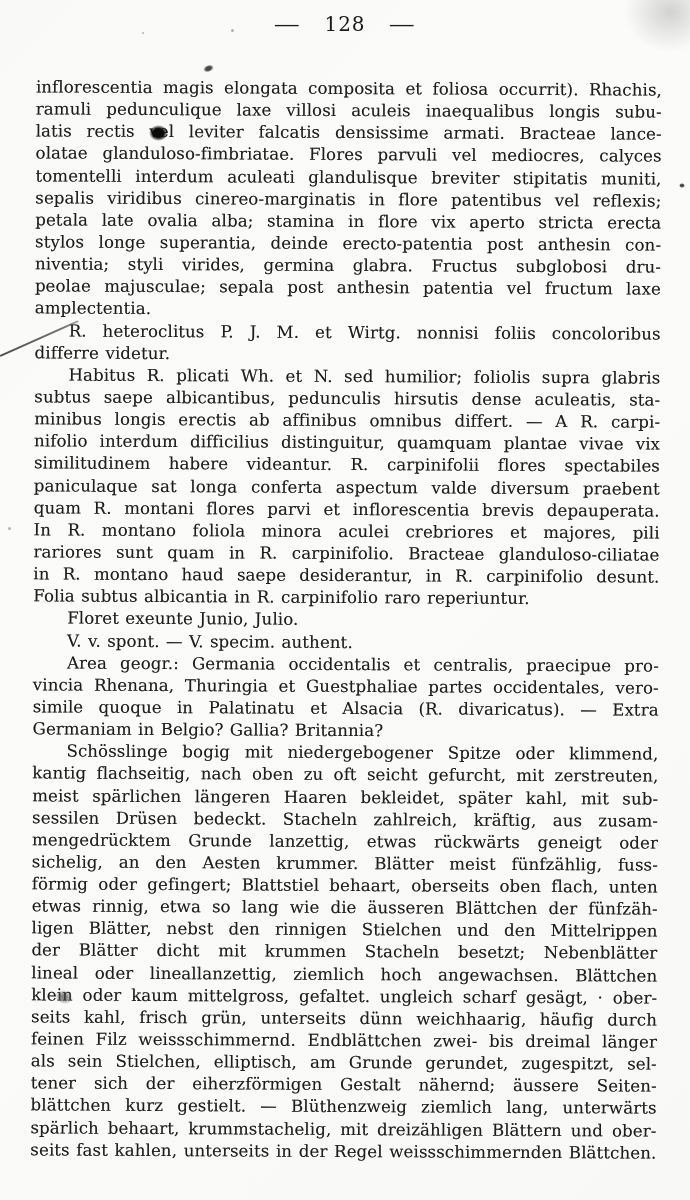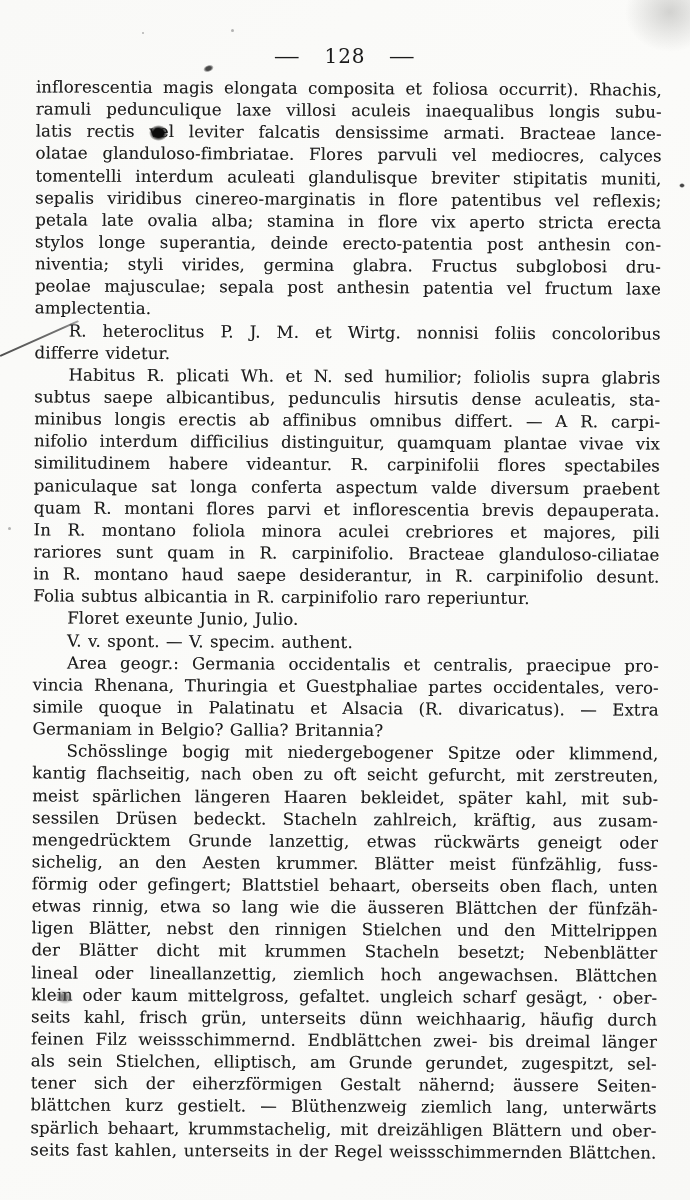--- a/index.html
+++ b/index.html
@@ -10,21 +10,21 @@
     font-family:"DejaVu Serif","Liberation Serif",serif;
   }
   .page{
     position:relative;
     width:690px;height:1200px;
     background:linear-gradient(135deg,#f9f9f7 0%,#fbfbf9 40%,#f8f8f6 100%);
     color:#1d1d1d;
   }
   .page-header{
     position:absolute;
-    top:44px;left:0;width:690px;
+    top:12px;left:0;width:690px;
     text-align:center;
     font-size:20px;
     color:#1b1b1b;
     letter-spacing:1px;
   }
   .page-header .dash{display:inline-block;transform:scaleX(1.3);}
   .page-header .num{display:inline-block;margin:0 26px;}
   .text-block{
     position:absolute;
     left:36px;top:78px;width:626px;

